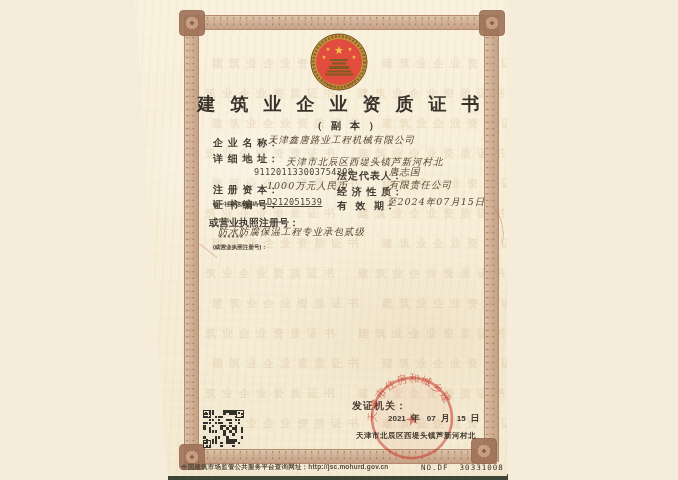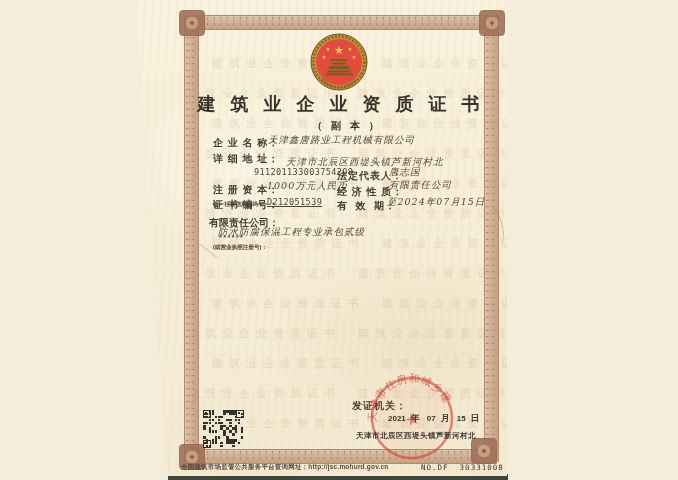--- a/index.html
+++ b/index.html
@@ -144,21 +144,21 @@
     <div class="abs lbl" style="left:213px;top:183px;">注 册 资 本：</div>
     <div class="abs val" style="left:267px;top:180px;">1000万元人民币</div>
     <div class="abs lbl" style="left:337px;top:185px;">经 济 性 质：</div>
     <div class="abs val" style="left:389px;top:179px;">有限责任公司</div>
 
     <div class="abs lbl" style="left:213px;top:198px;">证 书 编 号：</div>
     <div class="abs val val-num" style="left:267px;top:197px;text-decoration:underline;">D212051539</div>
     <div class="abs lbl" style="left:337px;top:199px;">有  效  期：</div>
     <div class="abs val" style="left:387px;top:196px;">至2024年07月15日</div>
 
-    <div class="abs lbl" style="left:209px;top:216px;letter-spacing:0;">有限责任公司：</div>
+    <div class="abs lbl" style="left:209px;top:216px;letter-spacing:0;">或营业执照注册号：</div>
     <div class="abs val" style="left:218px;top:226px;">防水防腐保温工程专业承包贰级</div>
     <div class="abs stars" style="left:219px;top:234px;">******</div>
 
     <div id="pen-mark"></div>
     <div id="pen-mark2"></div>
 
     <div class="abs lbl" style="left:352px;top:399px;">发证机关：</div>
 
     <div id="seal-wrap">
       <svg width="92" height="92" viewBox="0 0 92 92">

